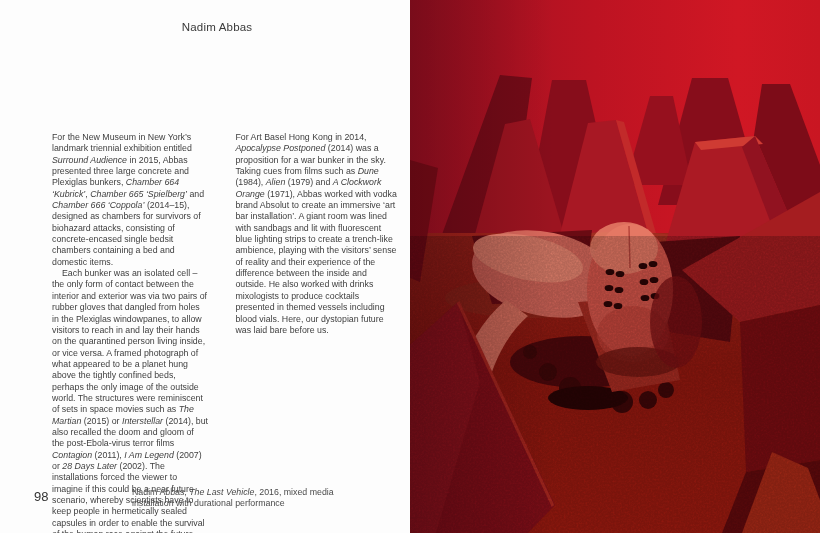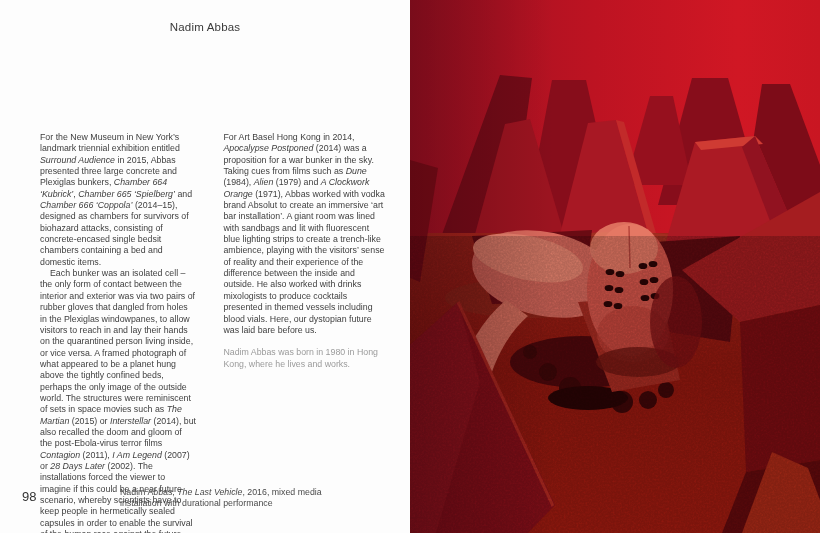--- a/index.html
+++ b/index.html
@@ -1,21 +1,21 @@
 <!DOCTYPE html>
 <html><head>
 <meta charset="utf-8">
 <style>
   * { margin:0; padding:0; box-sizing:border-box; }
   html,body { background:#ffffff; }
   body { font-family:"Liberation Sans", sans-serif; }
   .spread { position:relative; width:820px; height:533px; background:#fdfdfd; overflow:hidden; }
 
   
-  .page-left { position:absolute; left:0; top:0; width:449px; height:533px; background:#fdfdfd; }
+  .page-left { position:absolute; left:12px; top:0; width:449px; height:533px; background:#fdfdfd; }
   .artist-name { position:absolute; top:21px; left:24px; width:362px; text-align:center;
                  font-size:11.5px; letter-spacing:.2px; color:#3a3a3a; }
   .intro { position:absolute; top:56px; left:24px; width:354px;
            font-size:15.2px; line-height:19.6px; color:#373737; letter-spacing:-.1px; }
   .columns { position:absolute; top:132px; left:24px; width:364px; display:flex; gap:11px; }
   .col { font-size:8.8px; line-height:11.35px; color:#3e3e3e; text-align:left;margin-left:16px; }
   .col-1 { width:172px; }
   .col-2 { width:181px; }
   .col p.indent { text-indent:10px; }
   .bio { color:#9b9b9b; margin-top:11px; }
@@ -38,21 +38,20 @@
     <div class="artist-name">Nadim Abbas</div>
 
 
     <div class="columns">
       <div class="col col-1">
         <p><span>For the New Museum in New York’s landmark triennial exhibition entitled </span><span class="it">Surround Audience</span><span> in 2015, Abbas presented three large concrete and Plexiglas bunkers, </span><span class="it">Chamber 664 ‘Kubrick’</span><span>, </span><span class="it">Chamber 665 ‘Spielberg’</span><span> and </span><span class="it">Chamber 666 ‘Coppola’</span><span> (2014–15), designed as chambers for survivors of biohazard attacks, consisting of concrete-encased single bedsit chambers containing a bed and domestic items.</span></p>
         <p class="indent"><span>Each bunker was an isolated cell – the only form of contact between the interior and exterior was via two pairs of rubber gloves that dangled from holes in the Plexiglas windowpanes, to allow visitors to reach in and lay their hands on the quarantined person living inside, or vice versa. A framed photograph of what appeared to be a planet hung above the tightly confined beds, perhaps the only image of the outside world. The structures were reminiscent of sets in space movies such as </span><span class="it">The Martian</span><span> (2015) or </span><span class="it">Interstellar</span><span> (2014), but also recalled the doom and gloom of the post-Ebola-virus terror films </span><span class="it">Contagion</span><span> (2011), </span><span class="it">I Am Legend</span><span> (2007) or </span><span class="it">28 Days Later</span><span> (2002). The installations forced the viewer to imagine if this could be a near future scenario, whereby scientists have to keep people in hermetically sealed capsules in order to enable the survival of the human race against the future hazards of the world.</span></p>
       </div>
       <div class="col col-2">
         <p><span>For Art Basel Hong Kong in 2014, </span><span class="it">Apocalypse Postponed</span><span> (2014) was a proposition for a war bunker in the sky. Taking cues from films such as </span><span class="it">Dune</span><span> (1984), </span><span class="it">Alien</span><span> (1979) and </span><span class="it">A Clockwork Orange</span><span> (1971), Abbas worked with vodka brand Absolut to create an immersive ‘art bar installation’. A giant room was lined with sandbags and lit with fluorescent blue lighting strips to create a trench-like ambience, playing with the visitors’ sense of reality and their experience of the difference between the inside and outside. He also worked with drinks mixologists to produce cocktails presented in themed vessels including blood vials. Here, our dystopian future was laid bare before us.</span></p>
-        <p class="bio">Nadim Abbas was born in 1980 in Hong Kong, where he lives and works.</p>
       </div>
     </div>
 
     <div class="page-number">98</div>
     <div class="caption"><span>Nadim Abbas, </span><span class="it">The Last Vehicle</span><span>, 2016, mixed media installation with durational performance</span></div>
   </div>
 
   <div class="artwork">
     <svg viewBox="0 0 410 533" preserveAspectRatio="none">
       <defs>

